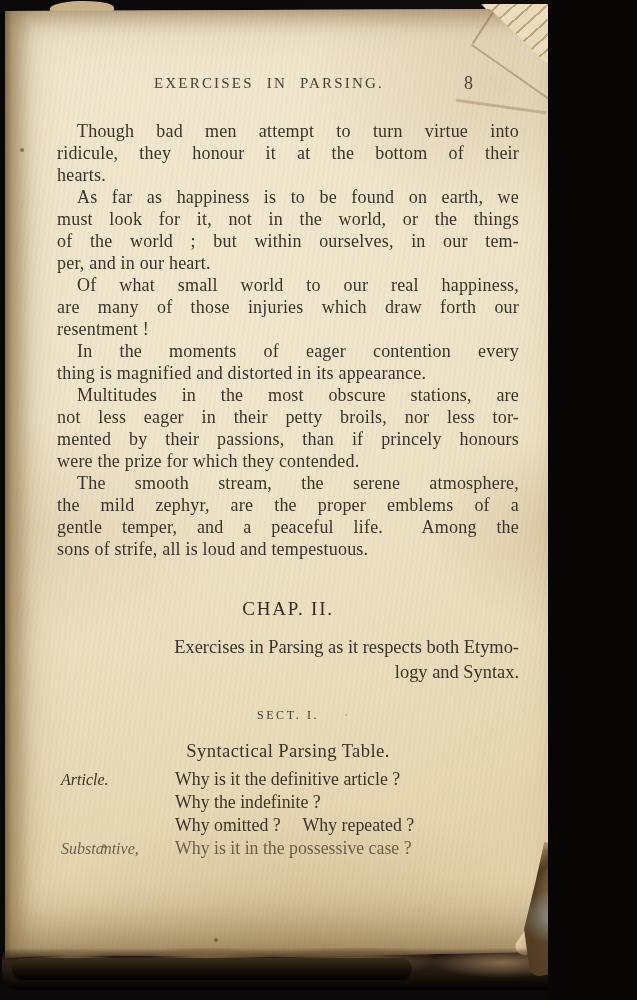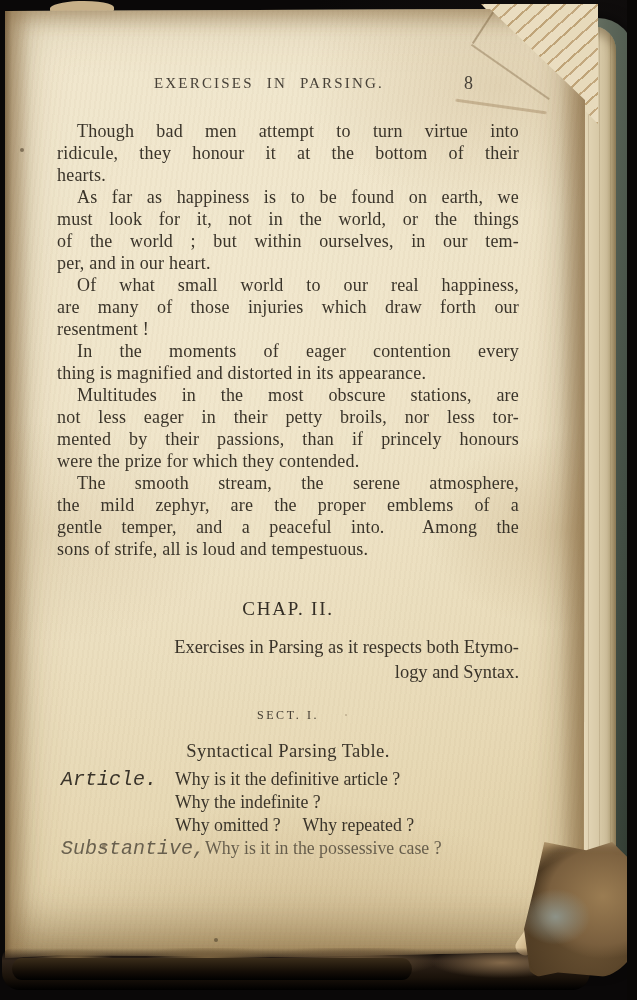--- a/index.html
+++ b/index.html
@@ -1,16 +1,16 @@
 <!DOCTYPE html>
 <html><head>
 <meta charset="utf-8">
 <style>
   html,body{margin:0;padding:0;background:#090706;}
-  .scene{position:relative;width:627px;height:1000px;background:
+  .scene{position:relative;width:548px;height:1000px;background:
     radial-gradient(400px 300px at 90% 10%, #141110, transparent 70%),
     #0a0808;overflow:hidden;font-family:"Liberation Serif", serif;}
 
   
   .cover{position:absolute;left:548px;top:18px;width:86px;height:952px;
     border-radius:36px;z-index:1;
     background:linear-gradient(95deg,#8a9180 0%,#5d675a 35%,#434e44 70%,#2c352c 100%);
     box-shadow:0 0 14px rgba(0,0,0,.6);}
 
   
@@ -83,21 +83,21 @@
   .ll{white-space:pre-wrap;text-align:left;text-align-last:left;}
   .ind{text-indent:20px;}
 
   .chap{top:589px;text-align:center;font-size:19px;letter-spacing:1.8px;color:#352f26;}
   .chap-sub{top:626px;text-align:right;font-size:18.4px;line-height:25px;color:#3a342a;}
   .sect{top:699px;text-align:center;font-size:12px;letter-spacing:2.6px;color:#433d33;}
   .table-title{top:731px;text-align:center;font-size:18.6px;letter-spacing:.4px;color:#3a342a;}
 
   .ptable{top:759px;font-size:17.8px;line-height:23px;}
   .prow{display:flex;align-items:flex-start;}
-  .term{flex:0 0 114px;padding-left:4px;font-style:italic;font-size:20px;color:#3a342a;font-family:Liberation Mono, monospace;}
+  .term{flex:0 0 114px;padding-left:4px;font-style:italic;font-size:16px;color:#3a342a;}
   .qs{flex:1;}
   .q{white-space:pre-wrap;}
   .faded{opacity:.72;filter:blur(.4px);}
 
   
   .corner-edge{position:absolute;left:495px;top:897px;width:116px;height:18px;z-index:5;
     transform:rotate(-55deg);border-radius:8px;
     background:linear-gradient(180deg,#e2cda4,#bb9c6f);}
   .bottom-decay{position:absolute;left:2px;top:948px;width:588px;height:42px;z-index:6;
     border-radius:10px 10px 18px 18px;
@@ -167,21 +167,21 @@
         </div>
         <div>
           <div class="jl ind">Multitudes in the most obscure stations, are</div>
           <div class="jl">not less eager in their petty broils, nor less tor-</div>
           <div class="jl">mented by their passions, than if princely honours</div>
           <div class="ll">were the prize for which they contended.</div>
         </div>
         <div>
           <div class="jl ind">The smooth stream, the serene atmosphere,</div>
           <div class="jl">the mild zephyr, are the proper emblems of a</div>
-          <div class="jl">gentle temper, and a peaceful into.  Among the</div>
+          <div class="jl">gentle temper, and a peaceful life.  Among the</div>
           <div class="ll">sons of strife, all is loud and tempestuous.</div>
         </div>
       </div>
 
       <div class="blk chap">CHAP. II.</div>
 
       <div class="blk chap-sub">
         <div>Exercises in Parsing as it respects both Etymo-</div>
         <div>logy and Syntax.</div>
       </div>

